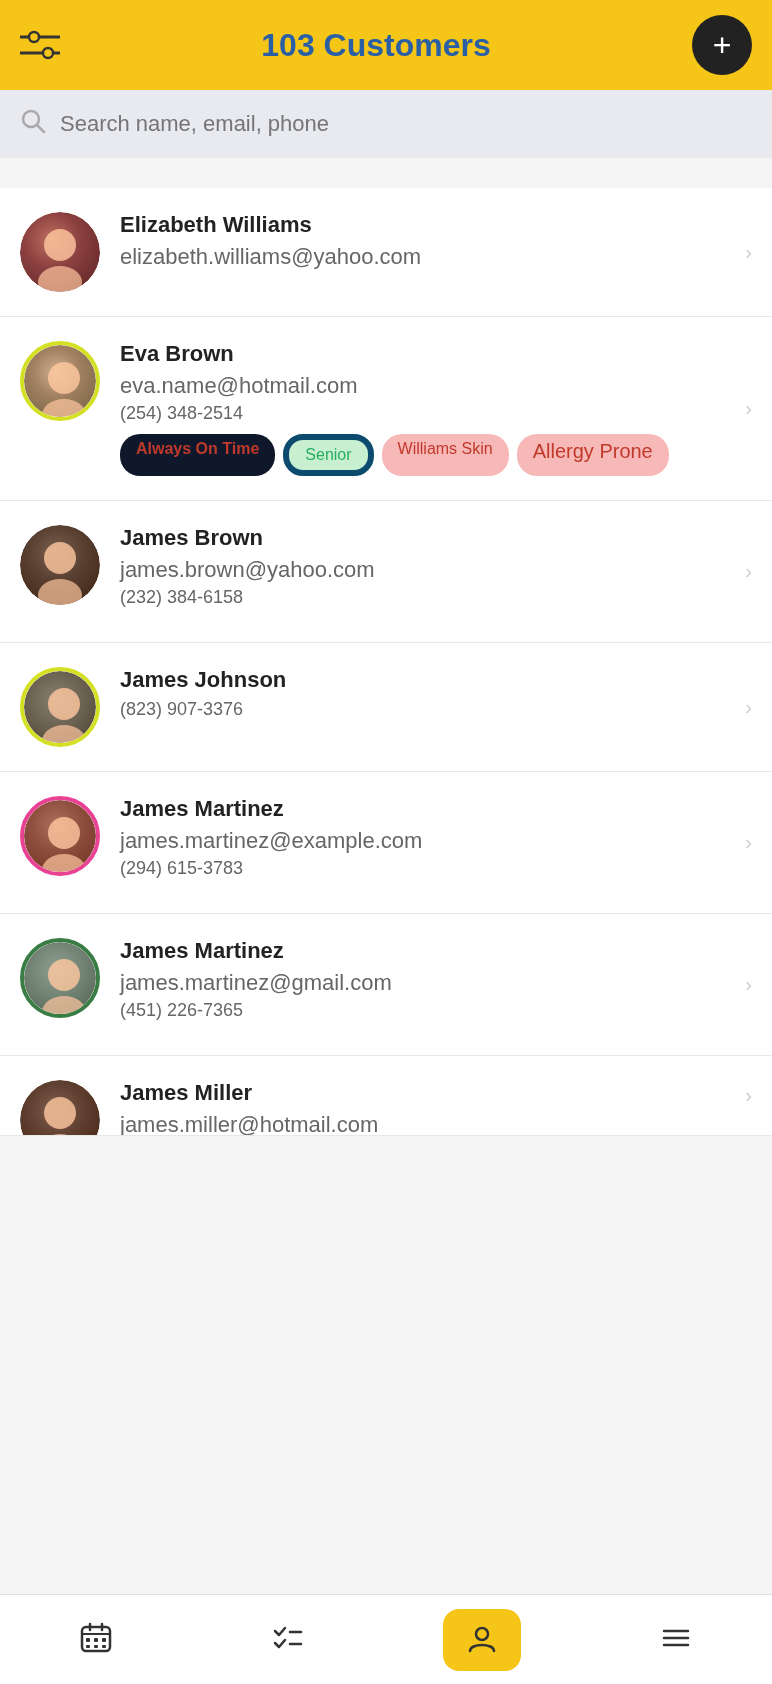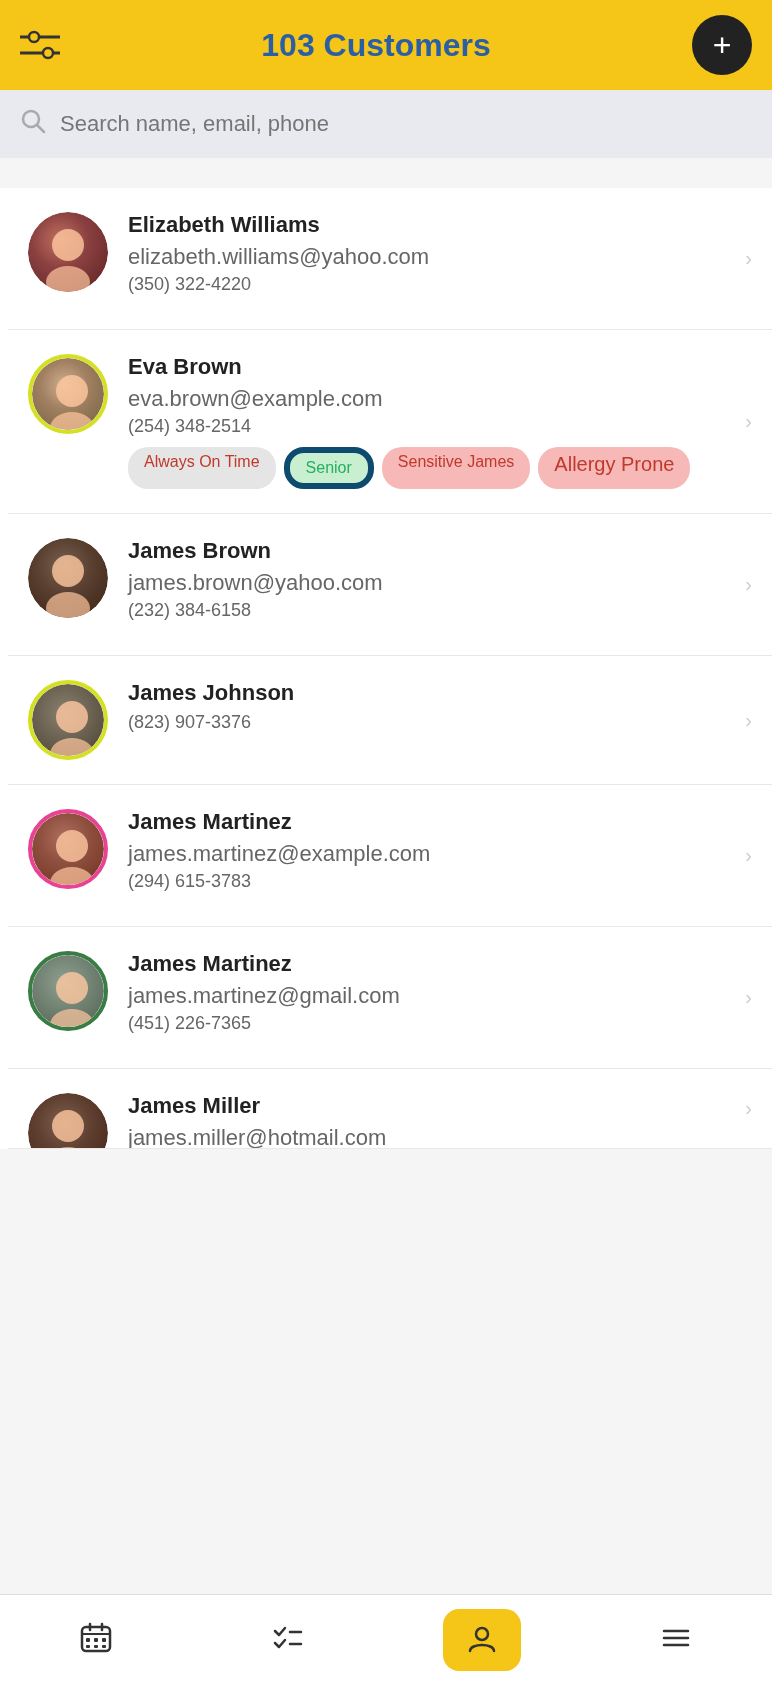--- a/index.html
+++ b/index.html
@@ -71,21 +71,21 @@
       outline: none;
       font-size: 22px;
       color: #b91c1c;
       width: 100%;
     }
 
     
     .spacer { height: 30px; background: #f5f5f5; }
 
     
-    .customer-list { background: white; padding-left: 8px; }
+    .customer-list { background: white; }
 
     .customer-item {
       display: flex;
       align-items: flex-start;
       padding: 24px 20px;
       border-bottom: 1px solid #e8e8e8;
       cursor: pointer;
       position: relative;
       background: white;
     }
@@ -215,21 +215,20 @@
           </defs>
 
           <circle cx="40" cy="33" r="16" fill="rgba(255,200,160,0.8)" clip-path="url(#circle-clip-0)"></circle>
           <ellipse cx="40" cy="70" rx="22" ry="16" fill="rgba(255,200,160,0.7)" clip-path="url(#circle-clip-0)"></ellipse>
         </svg>
       </div>
     </div>
     <div class="customer-info">
       <div class="customer-name">Elizabeth Williams</div>
       <div class="customer-email">elizabeth.williams@yahoo.com</div>
-      <div class="customer-phone">(350) 322-4220</div>
 
     </div>
     <div class="chevron">›</div>
   </div>
     <div class="customer-item">
     <div style="width:80px;height:80px;border-radius:50%;overflow:hidden;flex-shrink:0;margin-right:20px;border: 4px solid #d4e024;">
       <div class="av-eva" style="width:100%;height:100%;border-radius:50%;">
         <svg width="80" height="80" viewBox="0 0 80 80">
           <defs>
             <clipPath id="circle-clip-1">
@@ -237,27 +236,27 @@
             </clipPath>
           </defs>
 
           <circle cx="40" cy="33" r="16" fill="rgba(255,200,160,0.8)" clip-path="url(#circle-clip-1)"></circle>
           <ellipse cx="40" cy="70" rx="22" ry="16" fill="rgba(255,200,160,0.7)" clip-path="url(#circle-clip-1)"></ellipse>
         </svg>
       </div>
     </div>
     <div class="customer-info">
       <div class="customer-name">Eva Brown</div>
-      <div class="customer-email">eva.brown@example.com</div>
+      <div class="customer-email">eva.name@hotmail.com</div>
       <div class="customer-phone">(254) 348-2514</div>
 
     <div class="tags-row">
-      <span style="background:#e5e5e5; color:#c0392b; border-radius:20px; padding:6px 16px; font-size:16px; font-weight:400;">Always On Time</span>
+      <span style="background:#0f172a; color:#c0392b; border-radius:20px; padding:6px 16px; font-size:16px; font-weight:700;">Always On Time</span>
           <span style="background:#c8f0d0; color:#27ae60; border: 6px solid #0c4a6e; border-radius:20px; padding:6px 16px; font-size:16px; font-weight:500;">Senior</span>
-          <span style="background:#f7b8b8; color:#c0392b; border-radius:20px; padding:6px 16px; font-size:16px; font-weight:500;">Sensitive James</span>
+          <span style="background:#f7b8b8; color:#c0392b; border-radius:20px; padding:6px 16px; font-size:16px; font-weight:500;">Williams Skin</span>
           <span style="background:#f7b8b8; color:#c0392b; border-radius:20px; padding:6px 16px; font-size:20px; font-weight:500;">Allergy Prone</span>
     </div>
 
     </div>
     <div class="chevron">›</div>
   </div>
     <div class="customer-item">
     <div style="width:80px;height:80px;border-radius:50%;overflow:hidden;flex-shrink:0;margin-right:20px;">
       <div class="av-james-b" style="width:100%;height:100%;border-radius:50%;">
         <svg width="80" height="80" viewBox="0 0 80 80">

